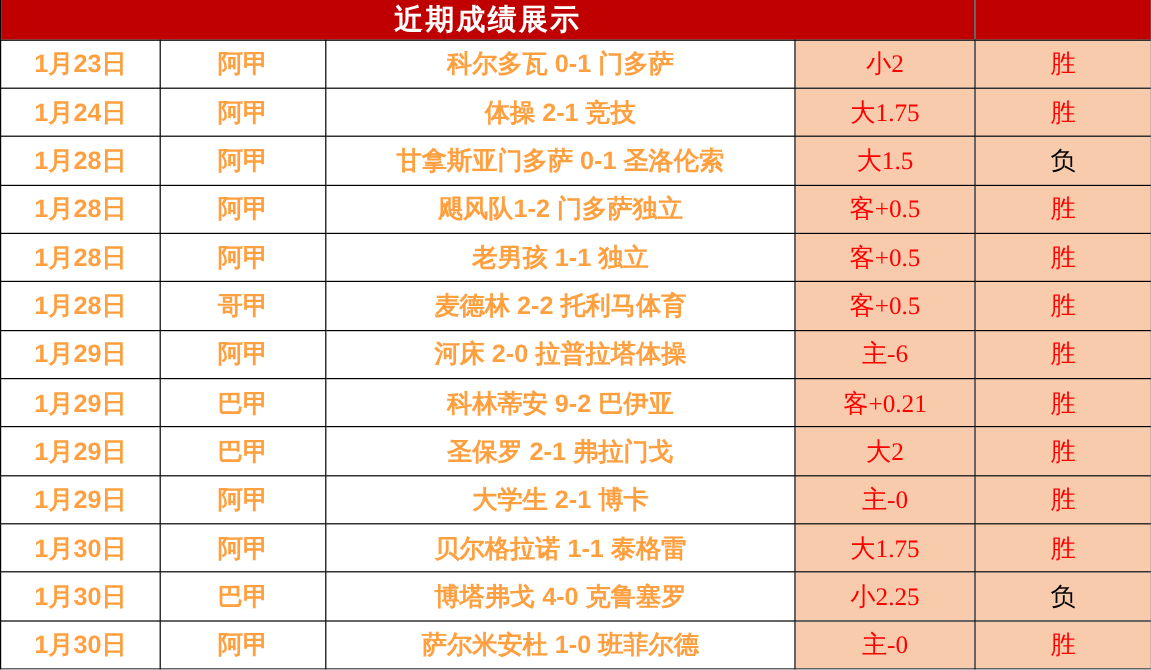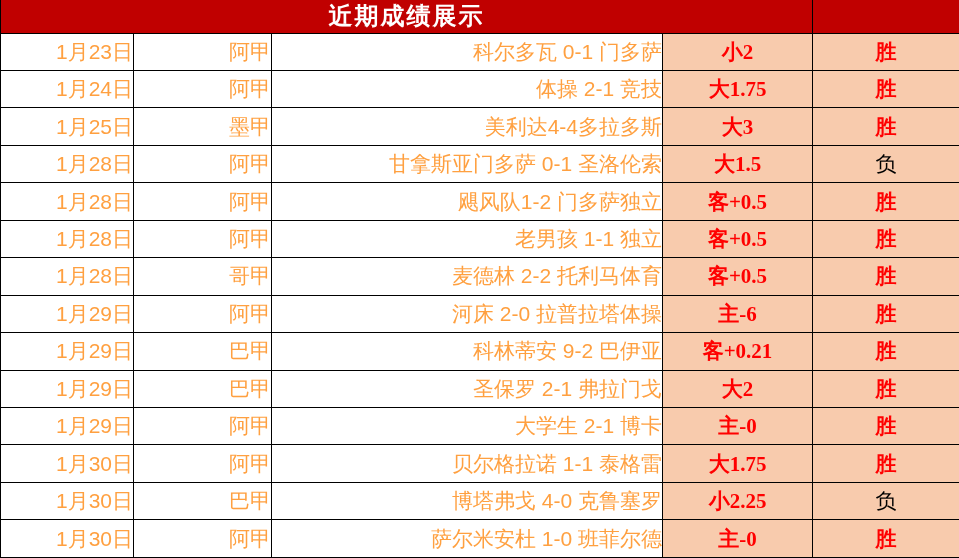--- a/index.html
+++ b/index.html
@@ -38,29 +38,28 @@
     color:var(--header-text);
     font-size:24px;
     font-weight:bold;
     letter-spacing:2px;
     border-top:none;
   }
   tr.data-row{height:35px;}
   td.date-cell,td.league-cell,td.match-cell{
     background:#ffffff;
     color:var(--row-text);
-    font-weight:normal;
+    font-weight:bold;
     font-size:21px;
-    text-align:right;
   }
   td.pick-cell,td.result-cell{
     background:var(--highlight-bg);
     color:var(--win-text);
     font-family:"Liberation Serif","DejaVu Serif",serif;
-    font-weight:bold;
+    font-weight:normal;
     font-size:21px;
   }
   td.result-cell.loss{
     color:var(--loss-text);
     font-weight:normal;
   }
 </style>
 </head>
 <body>
 
@@ -88,27 +87,20 @@
   </tr>
 
   <tr class="data-row">
     <td class="date-cell">1月24日</td>
     <td class="league-cell">阿甲</td>
     <td class="match-cell">体操 2-1 竞技</td>
     <td class="pick-cell">大1.75</td>
     <td class="result-cell">胜</td>
   </tr>
 
-  <tr class="data-row">
-    <td class="date-cell">1月25日</td>
-    <td class="league-cell">墨甲</td>
-    <td class="match-cell">美利达4-4多拉多斯</td>
-    <td class="pick-cell">大3</td>
-    <td class="result-cell">胜</td>
-  </tr>
 
 
   <tr class="data-row">
     <td class="date-cell">1月28日</td>
     <td class="league-cell">阿甲</td>
     <td class="match-cell">甘拿斯亚门多萨 0-1 圣洛伦索</td>
     <td class="pick-cell">大1.5</td>
     <td class="result-cell loss">负</td>
   </tr>
 

